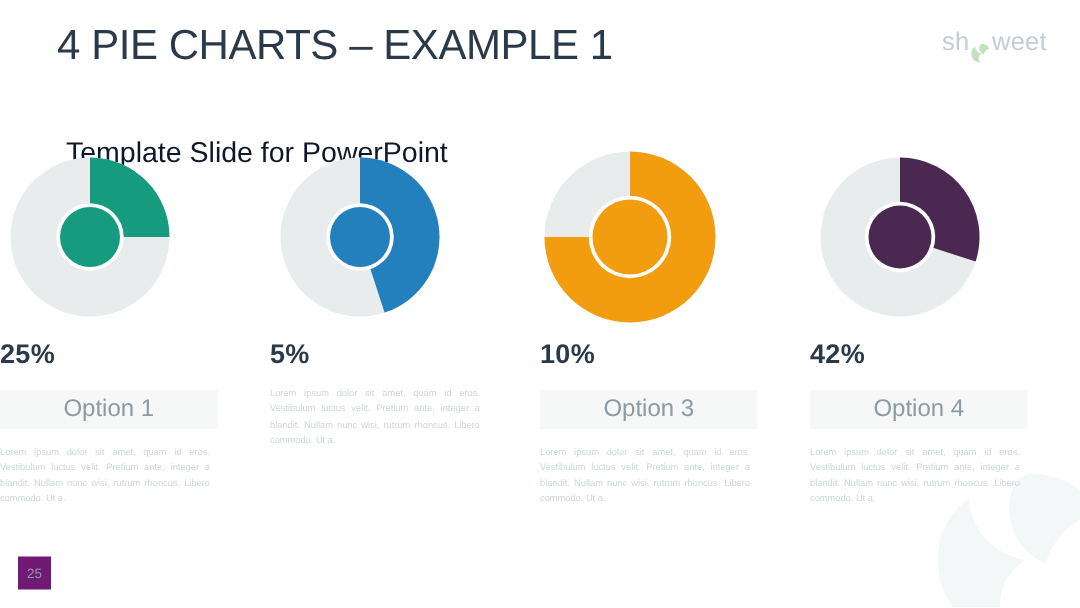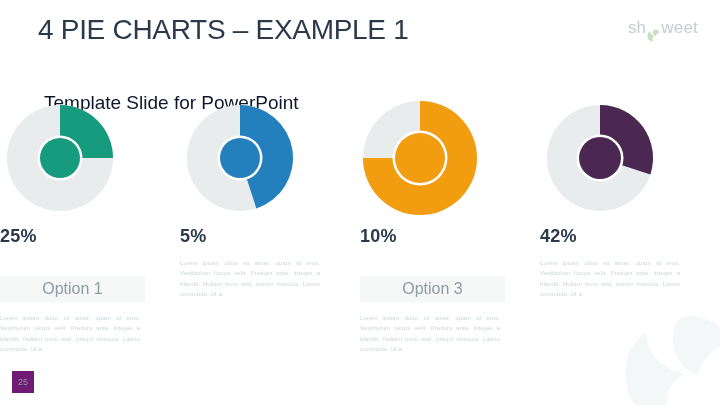--- a/index.html
+++ b/index.html
@@ -95,21 +95,21 @@
 
   .pct {
     margin-top: 8px;
     font-size: 18px;
     font-weight: bold;
     color: #2b3a4a;
     letter-spacing: 0.2px;
   }
 
   .option-band {
-    margin-top: 29px;
+    margin-top: 13px;
     width: 145px;
     height: 26px;
     background: #f6f7f7;
     display: flex;
     align-items: center;
     justify-content: center;
   }
   .option-label {
     font-size: 16px;
     color: #8c9ba3;
@@ -214,20 +214,23 @@
     <div class="col">
       <div class="chart-wrap">
         <svg width="120" height="120" viewBox="0 0 120 120">
           <circle cx="60" cy="60" r="53" fill="#e8ecec"></circle>
           <path d="M60 60 L60 7 A53 53 0 0 1 110.4 76.38 Z" fill="#4b2851"></path>
           <circle cx="60" cy="60" r="23.5" fill="#ffffff"></circle>
           <circle cx="60" cy="60" r="21" fill="#4b2851"></circle>
         </svg>
       </div>
       <div class="pct">42%</div>
+      <div class="option-band">
+        <span class="option-label">Option 4</span>
+      </div>
       <div class="body-text">Lorem ipsum dolor sit amet, quam id eros. Vestibulum luctus velit. Pretium ante, integer a blandit. Nullam nunc wisi, rutrum rhoncus. Libero commodo. Ut a.</div>
     </div>
 
   </div>
 
   <div class="page-num">25</div>
 
 </div>
 
 </body></html>

